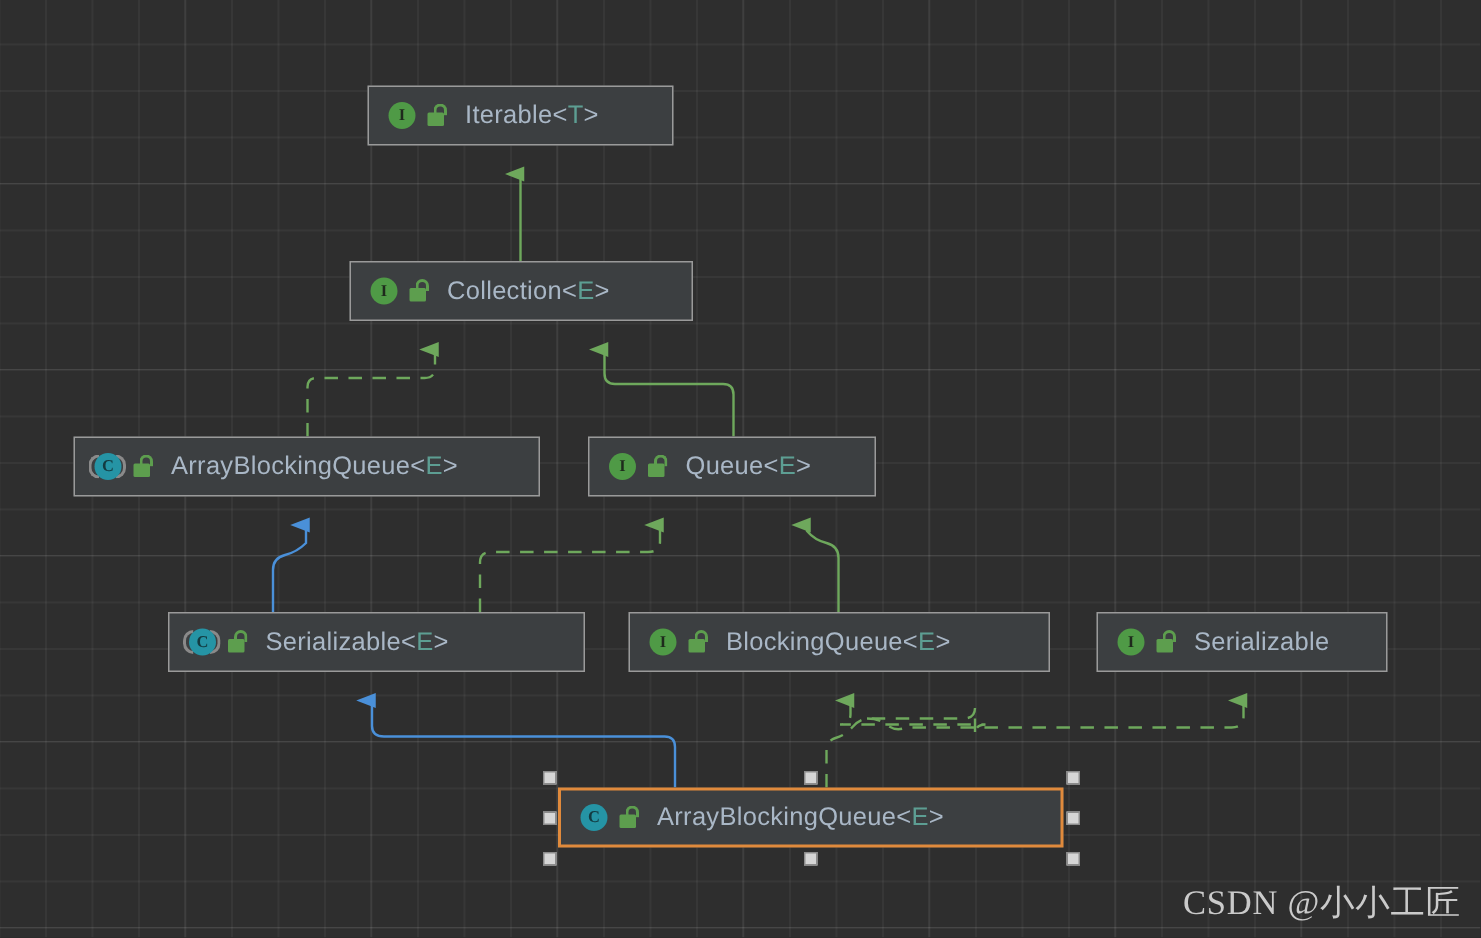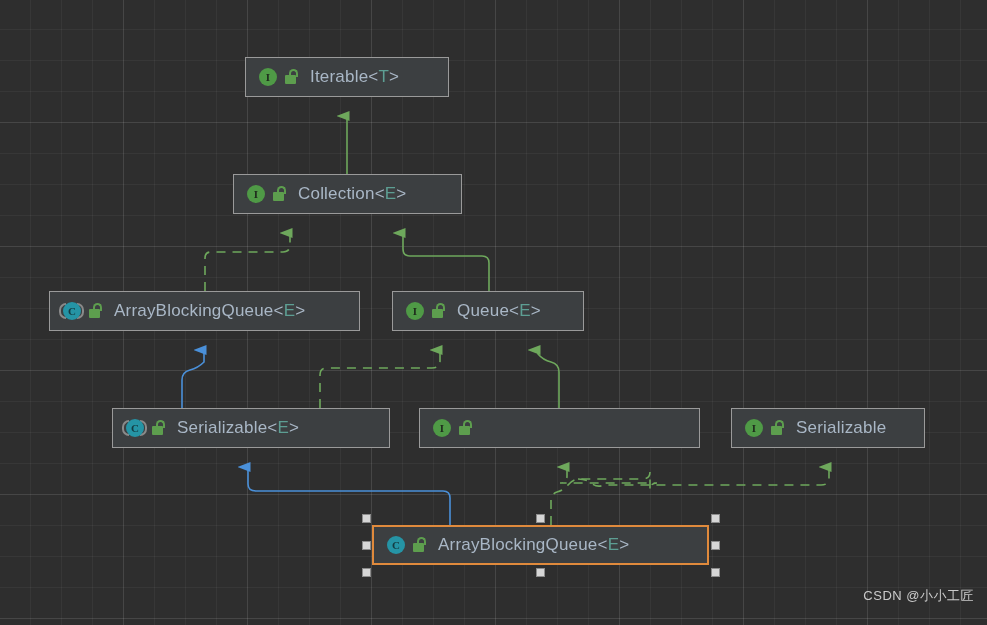--- a/index.html
+++ b/index.html
@@ -150,26 +150,26 @@
     height: 9px;
     background: #d6d6d6;
     border: 1px solid #8c8c8c;
     box-sizing: border-box;
   }
 
   
   #watermark {
     position: absolute;
     right: 13px;
-    bottom: 20px;
-    font-size: 13px;
+    bottom: 8px;
+    font-size: 23px;
     color: #d8d8d8;
     opacity: 0.92;
     letter-spacing: 0.5px;
-    font-family: Liberation Sans, sans-serif;
+    font-family: Liberation Serif, serif;
   }
 </style>
 </head>
 <body>
 
 <div id="canvas">
 
   <svg id="edge-layer" viewBox="0 0 987 625" xmlns="http://www.w3.org/2000/svg">
     <defs>
       <marker id="arrow-green" markerWidth="14" markerHeight="14" refX="5" refY="10.5" orient="auto" markerUnits="userSpaceOnUse">
@@ -274,20 +274,21 @@
   <div class="node" style="left:419px; top:408px; width:281px;">
     <span class="icon-stack">
       <span class="icon-type icon-interface">
         <span class="disc">I</span>
       </span>
       <span class="icon-lock">
         <span class="shackle"></span>
           <span class="body"></span>
       </span>
     </span>
+    <span class="node-label"><span>BlockingQueue</span><span class="angle">&lt;</span><span class="generic">E</span><span class="angle">&gt;</span></span>
   </div>
 
   <div class="node" style="left:731px; top:408px; width:194px;">
     <span class="icon-stack">
       <span class="icon-type icon-interface">
         <span class="disc">I</span>
       </span>
       <span class="icon-lock">
         <span class="shackle"></span>
           <span class="body"></span>

